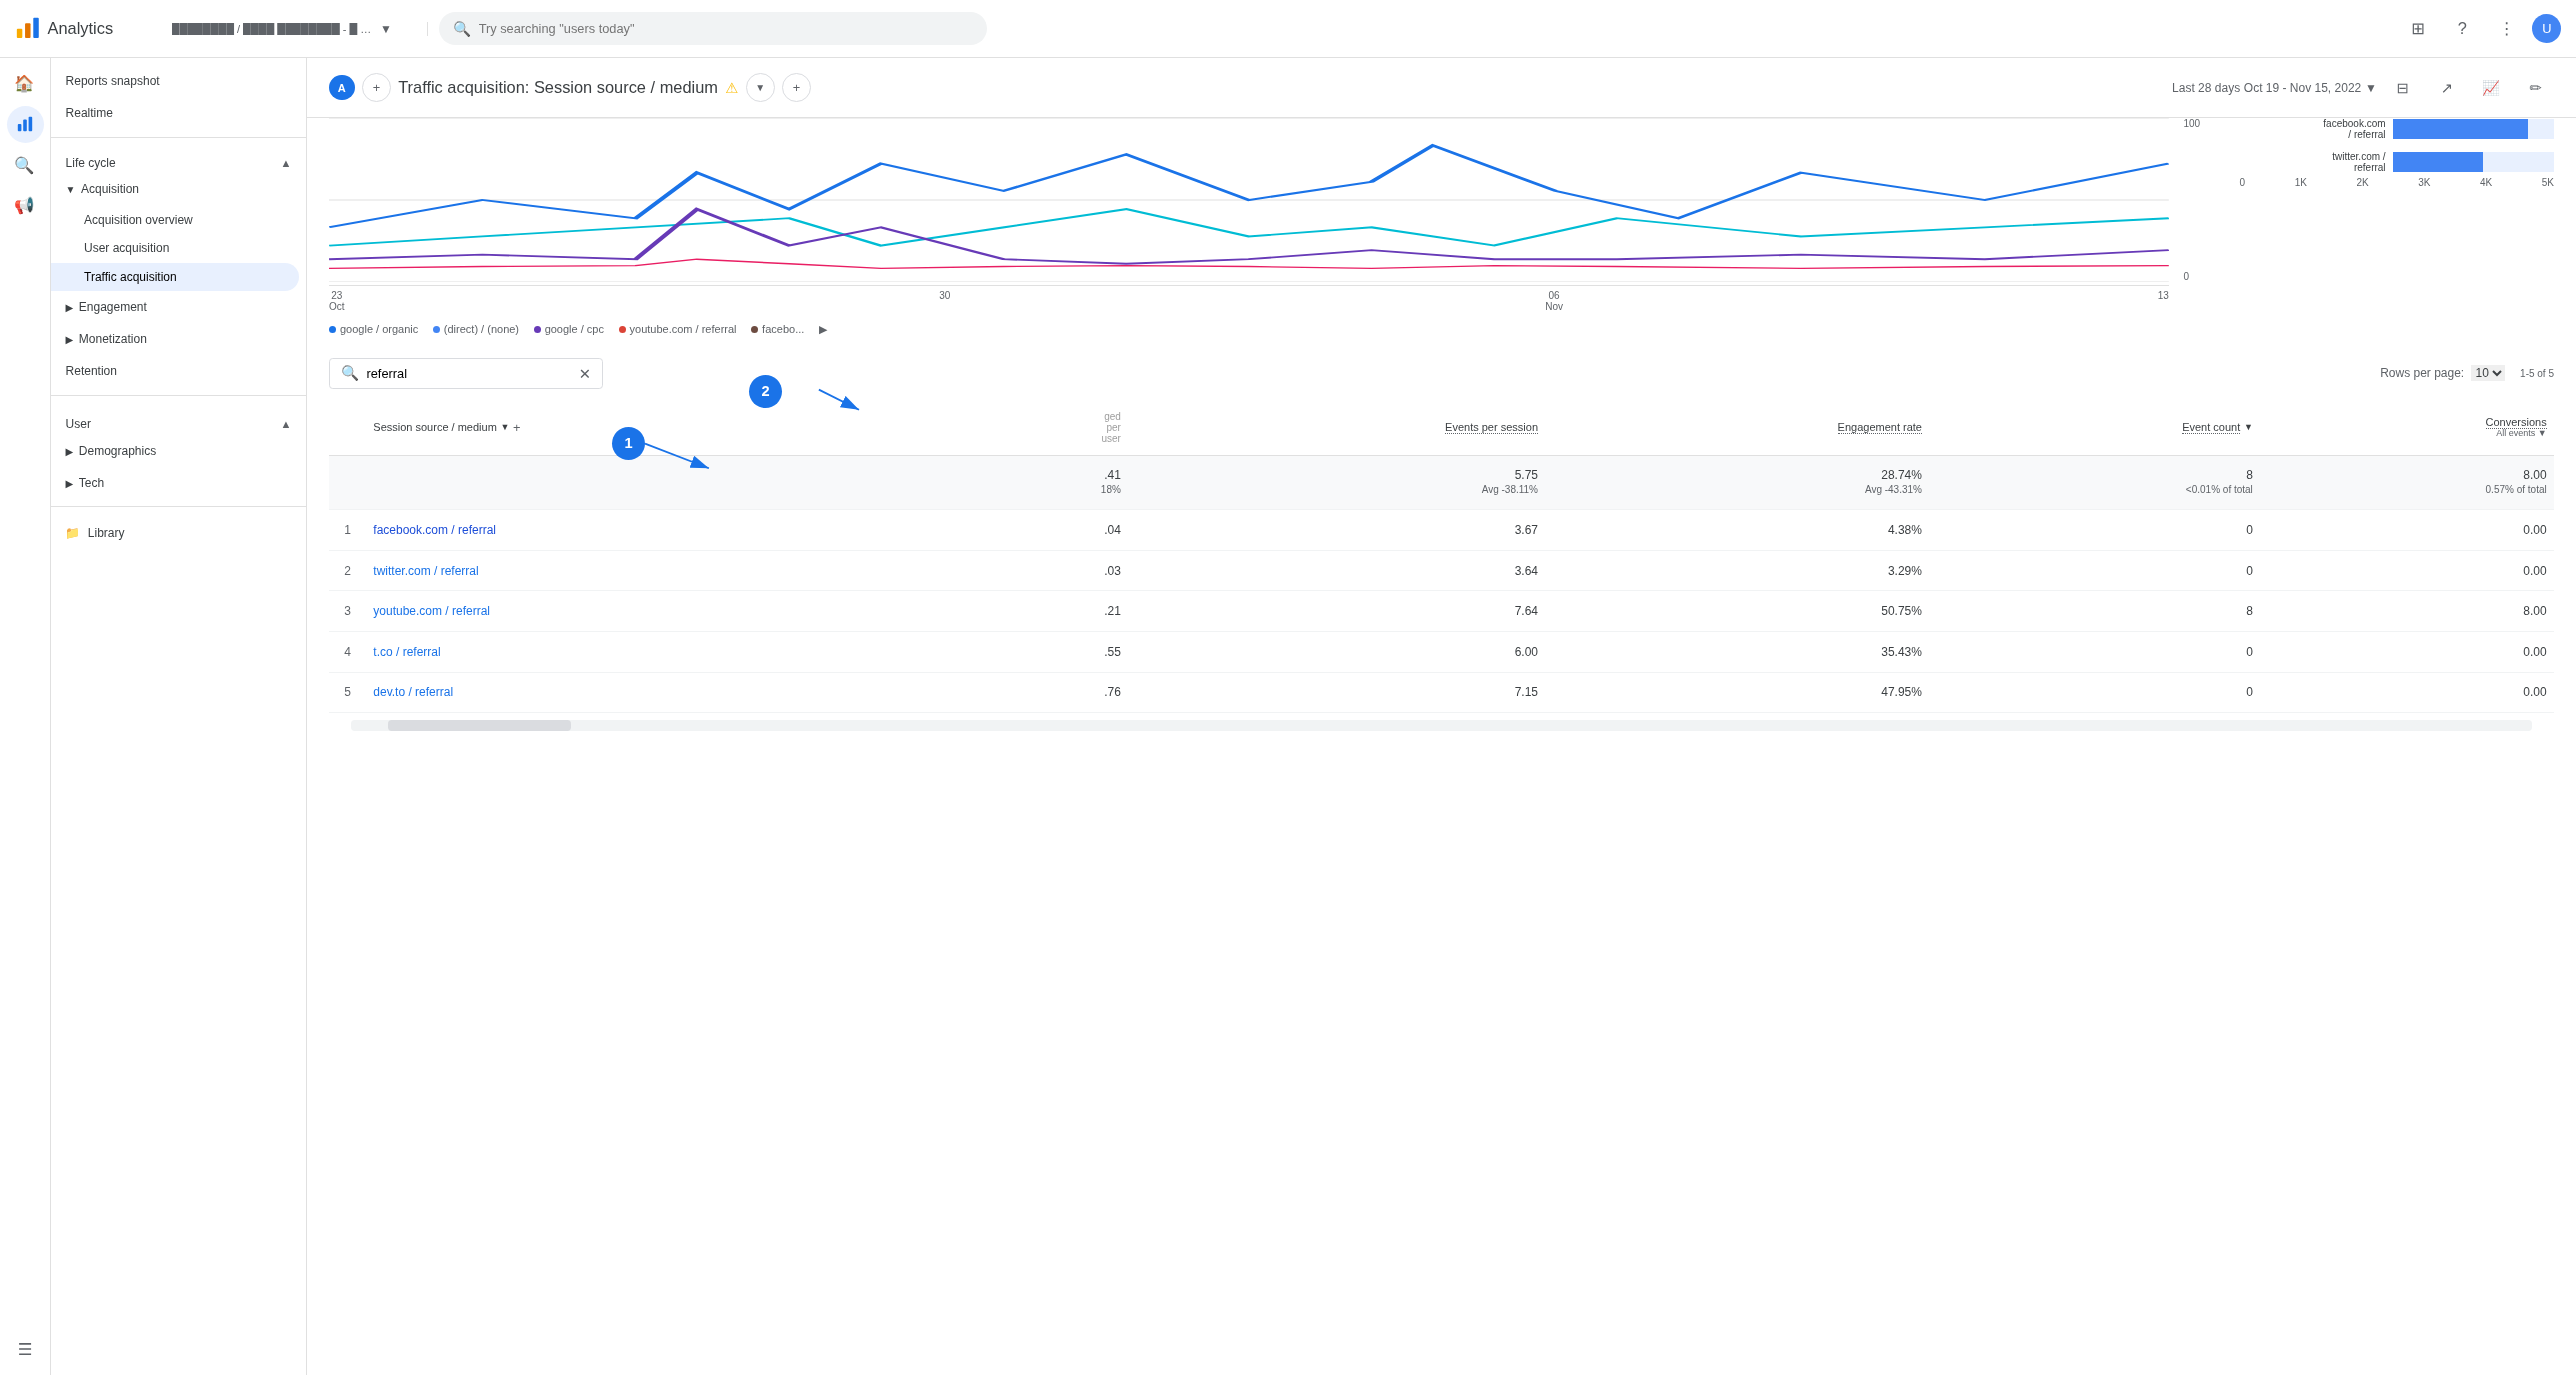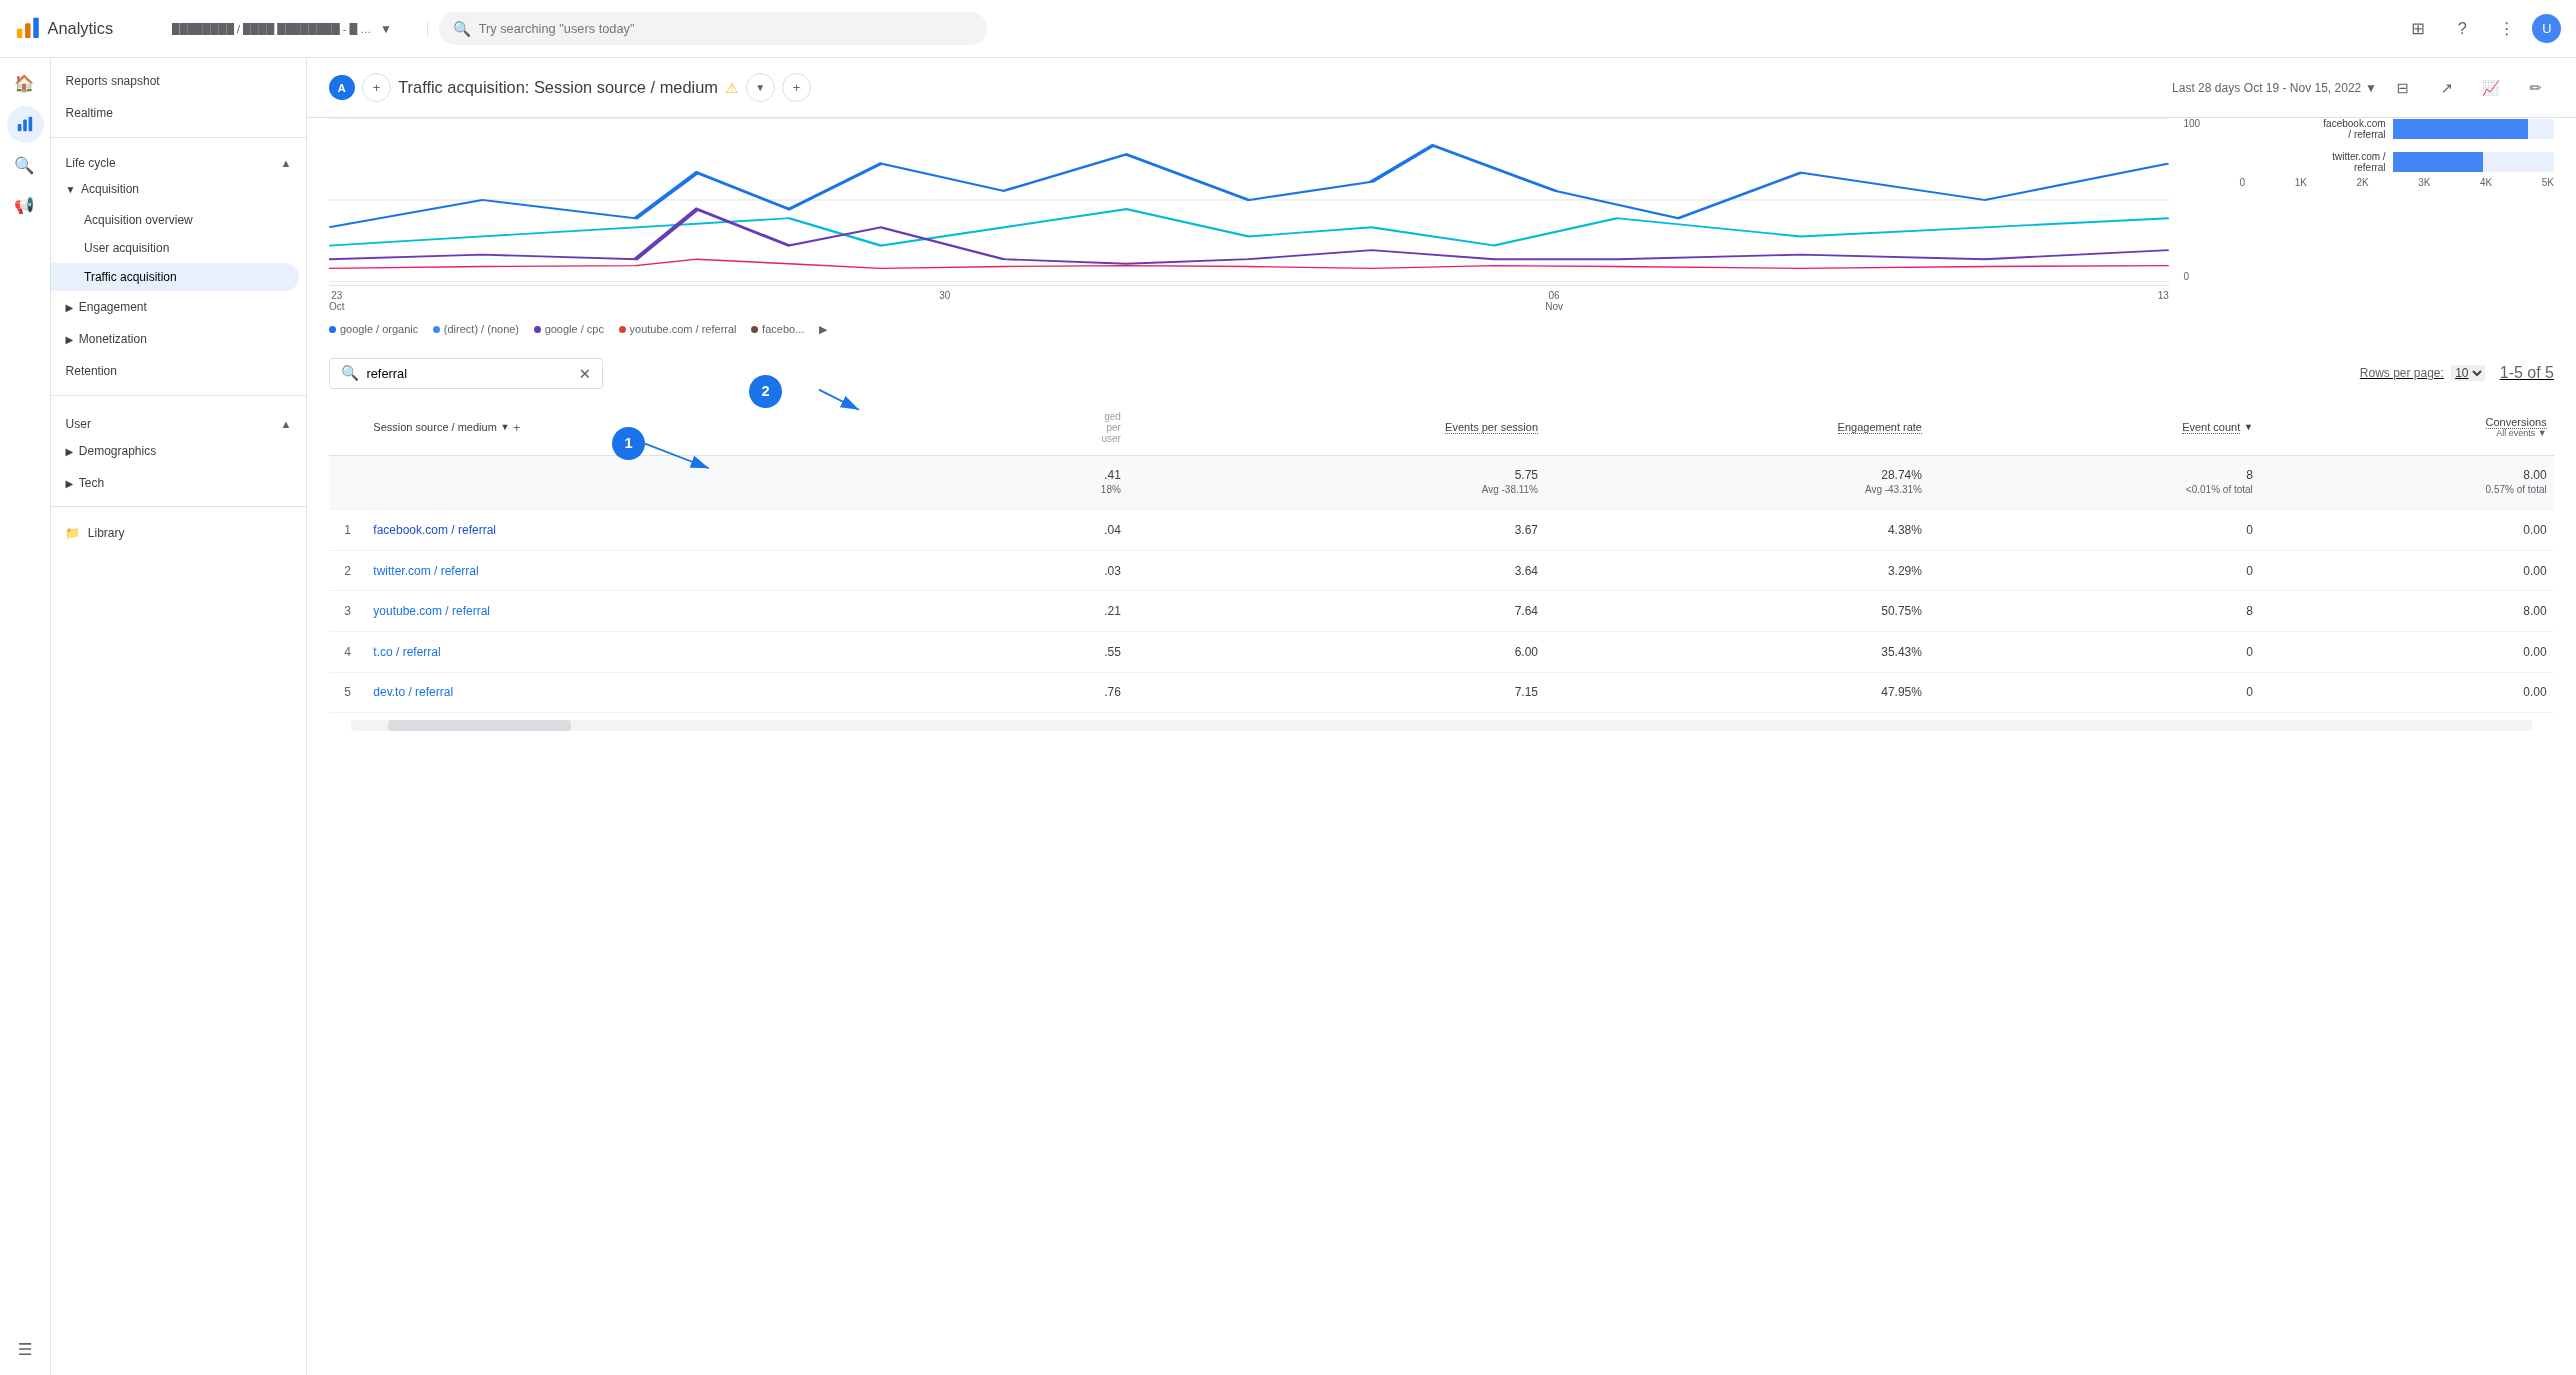--- a/index.html
+++ b/index.html
@@ -66,21 +66,21 @@
     .mini-bar-label { width: 146px; text-align: right; font-size: 10px; }
     .bar-axis { display: flex; justify-content: space-between; font-size: 10px; color: #5f6368; margin-top: 3.7px; }
 
     
     .table-section { padding: 0 22px; }
     .table-controls { display: flex; align-items: center; justify-content: space-between; margin-bottom: 11px; }
     .search-box { display: flex; align-items: center; gap: 7.3px; border: 0.9px solid #dadce0; border-radius: 3.7px; padding: 5.5px 11px; width: 274px; }
     .search-box input { border: none; outline: none; font-size: 12.8px; flex: 1; }
     .rows-per-page { display: flex; align-items: center; gap: 7.3px; font-size: 12px; color: #5f6368; }
     .rows-per-page select { border: none; font-size: 12px; color: #3c4043; cursor: pointer; }
-    .pagination-info { font-size: 16px; color: #5f6368; }
+    .pagination-info { font-size: 10px; color: #5f6368; }
 
     
     .data-table { width: 100%; border-collapse: collapse; font-size: 12px; }
     .data-table th { border-bottom: 0.9px solid #e0e0e0; padding: 11px 7.3px; text-align: right; color: #3c4043; font-weight: 500; font-size: 11px; cursor: pointer; }
     .data-table th:first-child, .data-table th:nth-child(2) { text-align: left; }
     .data-table td { padding: 12.8px 7.3px; border-bottom: 0.9px solid #f1f3f4; color: #3c4043; text-align: right; }
     .data-table td:first-child { text-align: center; color: #5f6368; width: 37px; }
     .data-table td:nth-child(2) { text-align: left; }
     .table-total-row td { font-weight: 500; background: #f8f9fa; }
     .table-total-sub { font-size: 10px; color: #5f6368; font-weight: 400; }
@@ -319,21 +319,21 @@
     <div class="table-section" style="position:relative;">
 
       <div class="table-controls">
         <div style="display:flex; align-items:center; gap:14.6px;">
           <div class="search-box">
             <span style="color:#5f6368;">🔍</span>
             <input type="text" value="referral" style="">
             <span style="color:#5f6368; cursor:pointer;">✕</span>
           </div>
         </div>
-        <div style="display:flex; align-items:center; gap:14.6px;text-decoration:underline;">
+        <div style="display:flex; align-items:center; gap:14.6px;">
           <div class="rows-per-page">
             <span>Rows per page:</span>
             <select>
               <option>10</option>
               <option>25</option>
               <option>50</option>
             </select>
           </div>
           <span class="pagination-info">1-5 of 5</span>
         </div>

